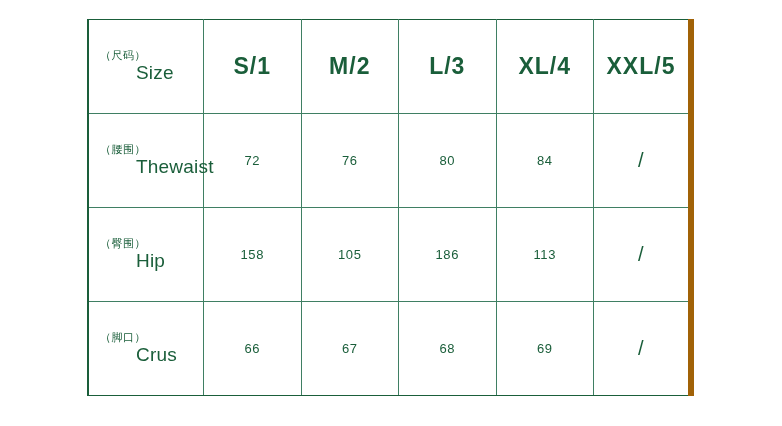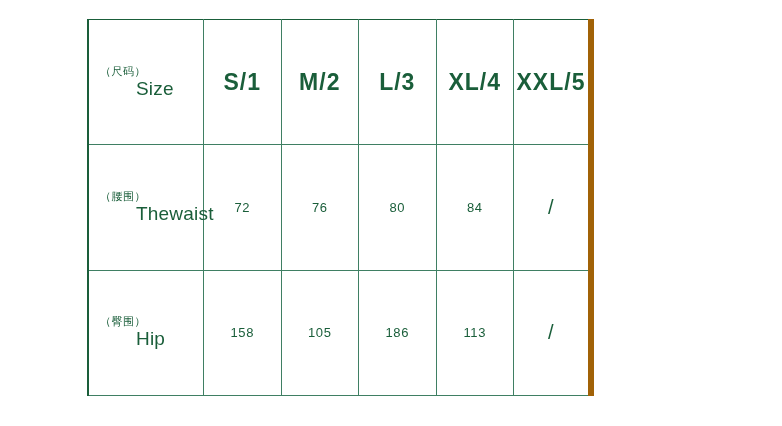--- a/index.html
+++ b/index.html
@@ -11,21 +11,21 @@
     width: 782px;
     height: 426px;
     position: relative;
     font-family: "Liberation Sans", "DejaVu Sans", sans-serif;
     overflow: hidden;
   }
   #size-chart {
     position: absolute;
     left: 87px;
     top: 19px;
-    width: 507px;
+    width: 607px;
     height: 377px;
     border-collapse: collapse;
     table-layout: fixed;
   }
   #size-chart td {
     border: 1px solid #3f7f63;
     padding: 0;
     height: 62.8px;
     color: #1a5e3a;
     vertical-align: middle;
@@ -110,14 +110,25 @@
         <span class="label-en">Hip</span>
       </td>
       <td class="data-cell">158</td>
       <td class="data-cell">105</td>
       <td class="data-cell">186</td>
       <td class="data-cell">113</td>
       <td class="data-cell dash outer-right">/</td>
     </tr>
 
 
+    <tr>
+      <td class="row-label outer-left outer-bottom">
+        <span class="label-cn">（脚口）</span>
+        <span class="label-en">Crus</span>
+      </td>
+      <td class="data-cell outer-bottom">66</td>
+      <td class="data-cell outer-bottom">67</td>
+      <td class="data-cell outer-bottom">68</td>
+      <td class="data-cell outer-bottom">69</td>
+      <td class="data-cell dash outer-right outer-bottom">/</td>
+    </tr>
   </tbody>
 </table>
 
 </body></html>

